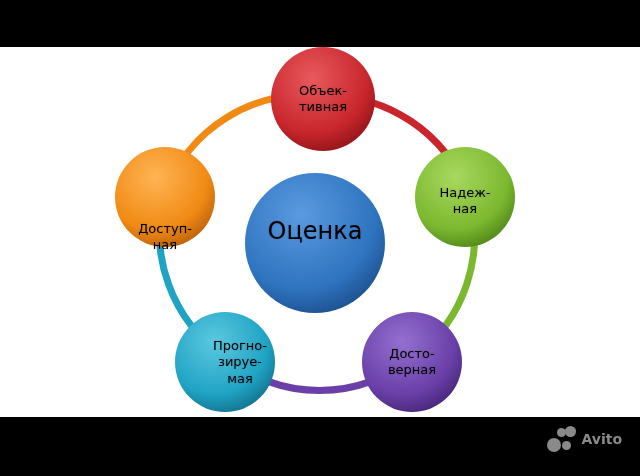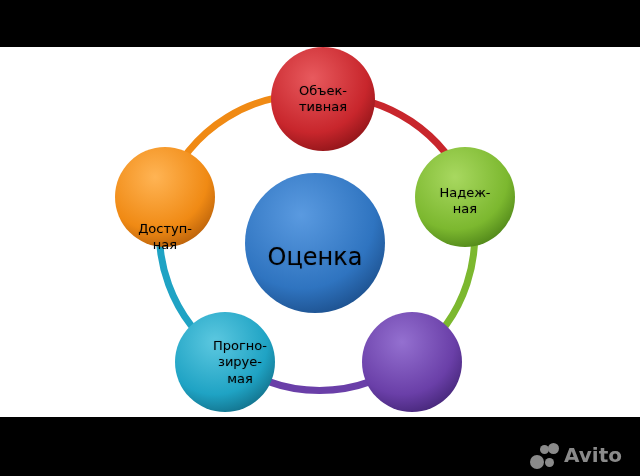--- a/index.html
+++ b/index.html
@@ -1,21 +1,21 @@
 <!DOCTYPE html>
 <html><head>
   <meta charset="utf-8">
   <style>
     html, body { margin:0; padding:0; }
     body { width:640px; height:476px; background:#000; position:relative; overflow:hidden; font-family:"DejaVu Sans", sans-serif; }
     .canvas { position:absolute; left:0; top:47px; width:640px; height:370px; background:#fff; }
     svg.diagram { position:absolute; left:0; top:0; }
     .node-label { position:absolute; color:#000000; text-align:center; line-height:1.25; font-size:13px; transform:translate(-50%,-50%); white-space:pre-line; text-shadow:0 0 2px rgba(0,0,0,0.2); }
     .center-label { font-size:24px; }
-    .watermark { position:absolute; right:18px; bottom:7px; display:flex; align-items:flex-start; gap:4px; color:#8a8a8a; font-size:20px; font-weight:bold; }
+    .watermark { position:absolute; right:18px; bottom:24px; display:flex; align-items:center; gap:4px; color:#8a8a8a; font-size:14px; font-weight:bold; }
     .wm-dots { position:relative; width:30px; height:26px; }
     .wm-dots span { position:absolute; background:#8a8a8a; border-radius:50%; }
   </style>
 </head>
 <body>
 
 <div class="canvas">
   <svg class="diagram" width="640" height="370" viewBox="0 0 640 370">
     <defs>
       <radialGradient id="gRed" cx="40%" cy="30%" r="75%">
@@ -57,25 +57,27 @@
     <path d="M165,146 A150,150 0 0 1 323,49" stroke="#f08a14" stroke-width="7" fill="none"></path>
 
     <circle cx="323" cy="52" r="52" fill="url(#gRed)"></circle>
     <circle cx="465" cy="150" r="50" fill="url(#gGreen)"></circle>
     <circle cx="412" cy="315" r="50" fill="url(#gPurple)"></circle>
     <circle cx="225" cy="315" r="50" fill="url(#gCyan)"></circle>
     <circle cx="165" cy="150" r="50" fill="url(#gOrange)"></circle>
     <circle cx="315" cy="196" r="70" fill="url(#gBlue)"></circle>
   </svg>
 
-  <div class="node-label center-label" style="left:315px;top:210px;">Оценка</div>
+  <div class="node-label center-label" style="left:315px;top:184px;">Оценка</div>
   <div class="node-label" style="left:323px;top:52px;">Объек-
 тивная</div>
   <div class="node-label" style="left:465px;top:154px;">Надеж-
 ная</div>
+  <div class="node-label" style="left:412px;top:315px;">Досто-
+верная</div>
   <div class="node-label" style="left:225px;top:315px;margin-left:15px;">Прогно-
 зируе-
 мая</div>
   <div class="node-label" style="left:165px;top:150px;margin-top:40px;">Доступ-
 ная</div>
 </div>
 
 <div class="watermark">
   <div class="wm-dots">
     <span style="left:0;top:12px;width:14px;height:14px;"></span>

